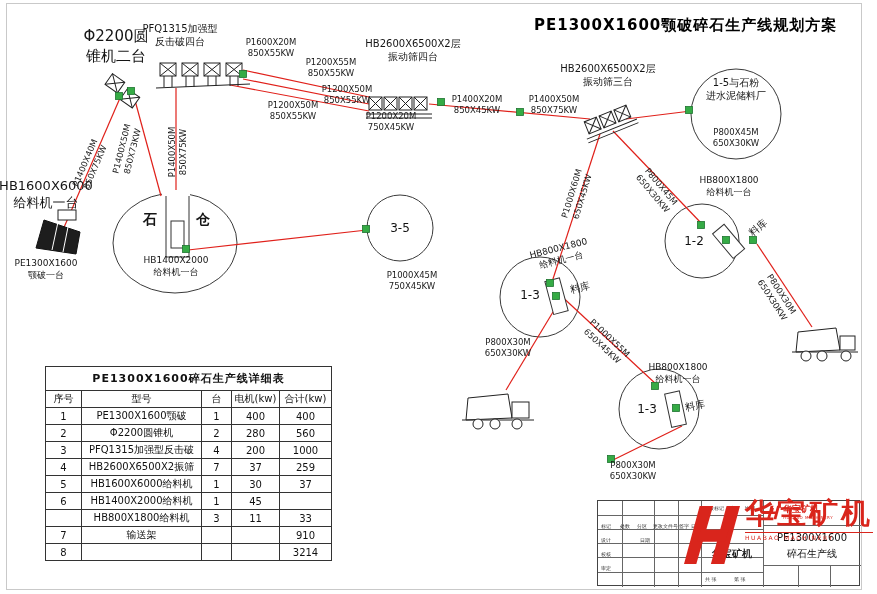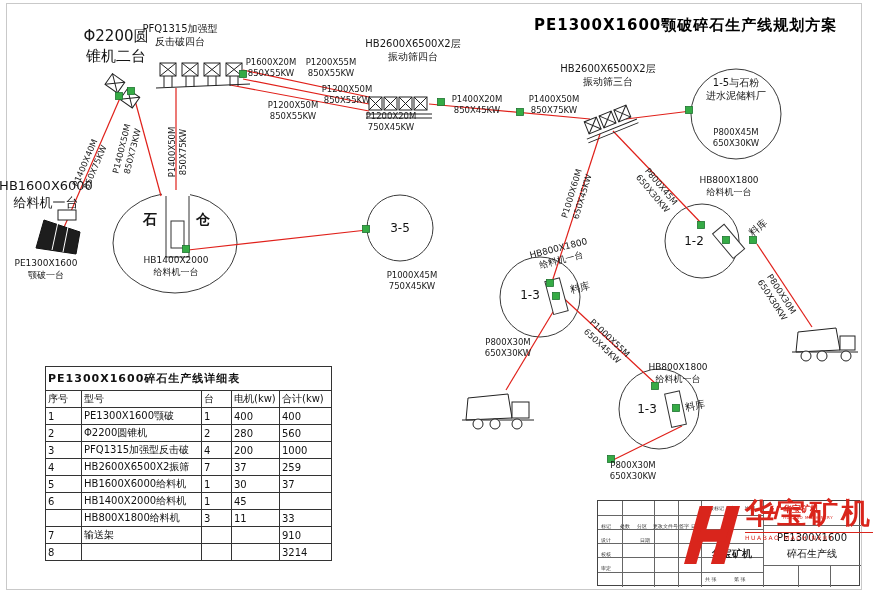--- a/index.html
+++ b/index.html
@@ -6,21 +6,21 @@
   html,body{background:#fff}
   body{font-family:"DejaVu Sans",sans-serif;color:#111}
   #stage{position:relative;width:877px;height:594px;background:#fff;overflow:hidden}
   #sheet-border{position:absolute;left:6px;top:3px;width:856px;height:587px;border:1px solid #c9c9c9;pointer-events:none}
   #diagram-svg{position:absolute;left:0;top:0}
   #drawing-title{position:absolute;left:534px;top:16px;font-size:15px;font-weight:bold;letter-spacing:1px;color:#000;white-space:nowrap}
   .dlabel{position:absolute;white-space:pre-line;text-align:center;line-height:1.3;color:#151515;transform:translate(-50%,0)}
   .clabel{position:absolute;white-space:pre-line;text-align:center;line-height:1.25;color:#1a1a1a;font-size:8.5px}
   #detail-table-wrap{position:absolute;left:45px;top:366px}
   #detail-table-wrap table{border-collapse:collapse;table-layout:fixed;background:#fff}
-  #detail-table-wrap td{border:1px solid #333;font-size:10px;text-align:left;height:17px;overflow:hidden;white-space:nowrap;padding:0 2px;font-weight:normal}
+  #detail-table-wrap td{border:1px solid #333;font-size:10px;text-align:center;height:17px;overflow:hidden;white-space:nowrap;padding:0 2px;font-weight:normal}
   #detail-table-wrap td.t-title{font-size:11px;font-weight:bold;height:24px;letter-spacing:1px}
   #title-block{position:absolute;left:597px;top:500px;width:263px;height:86px;border:1.2px solid #444;background:#fff}
   .tbl-v,.tbl-h{position:absolute;background:#666}
   .tb-tiny{position:absolute;font-size:5px;color:#333;white-space:nowrap;z-index:3}
   .tb-company{position:absolute;left:103px;top:46px;width:62px;text-align:center;font-size:10px;font-weight:bold;color:#222}
   .tb-product{position:absolute;left:165px;top:29px;width:98px;text-align:center;font-size:10px;white-space:pre-line;line-height:1.55;color:#111}
   .tb-minilogo{position:absolute;left:169px;top:3px;display:flex;gap:3px;align-items:center}
   .tb-minilogo-text{font-size:9px;font-weight:bold;color:#d9251c;line-height:1.1}
   .tb-minilogo-cap{font-size:4px;color:#d9251c;letter-spacing:.5px}
   #big-logo{position:absolute;left:684px;top:497px;display:flex;gap:5px;align-items:flex-start;z-index:6}
@@ -228,21 +228,21 @@
       <div class="dlabel" style="left: 758px; top: 221px; font-size: 10px; transform: translate(-50%, 0px) rotate(-40deg);">料库</div>
       <div class="dlabel" style="left: 678px; top: 362px; font-size: 9px; transform: translate(-50%, 0px) rotate(0deg);">HB800X1800
 给料机一台</div>
       <div class="dlabel" style="left: 695px; top: 399px; font-size: 10px; transform: translate(-50%, 0px) rotate(-12deg);">料库</div>
       <div class="clabel" style="left: 90px; top: 165px; transform: translate(-50%, -50%) rotate(-67deg);">P1400X40M
 850X75KW</div>
       <div class="clabel" style="left: 127px; top: 150px; transform: translate(-50%, -50%) rotate(-76deg);">P1400X50M
 850X73KW</div>
       <div class="clabel" style="left: 178px; top: 152px; transform: translate(-50%, -50%) rotate(-90deg);">P1400X50M
 850X75KW</div>
-      <div class="clabel" style="left: 271px; top: 68px; transform: translate(-50%, -50%) rotate(0deg);">P1600X20M
+      <div class="clabel" style="left: 271px; top: 48px; transform: translate(-50%, -50%) rotate(0deg);">P1600X20M
 850X55KW</div>
       <div class="clabel" style="left: 331px; top: 68px; transform: translate(-50%, -50%) rotate(0deg);">P1200X55M
 850X55KW</div>
       <div class="clabel" style="left: 347px; top: 95px; transform: translate(-50%, -50%) rotate(0deg);">P1200X50M
 850X55KW</div>
       <div class="clabel" style="left: 293px; top: 111px; transform: translate(-50%, -50%) rotate(0deg);">P1200X50M
 850X55KW</div>
       <div class="clabel" style="left: 391px; top: 122px; transform: translate(-50%, -50%) rotate(0deg);">P1200X20M
 750X45KW</div>
       <div class="clabel" style="left: 477px; top: 105px; transform: translate(-50%, -50%) rotate(0deg);">P1400X20M

